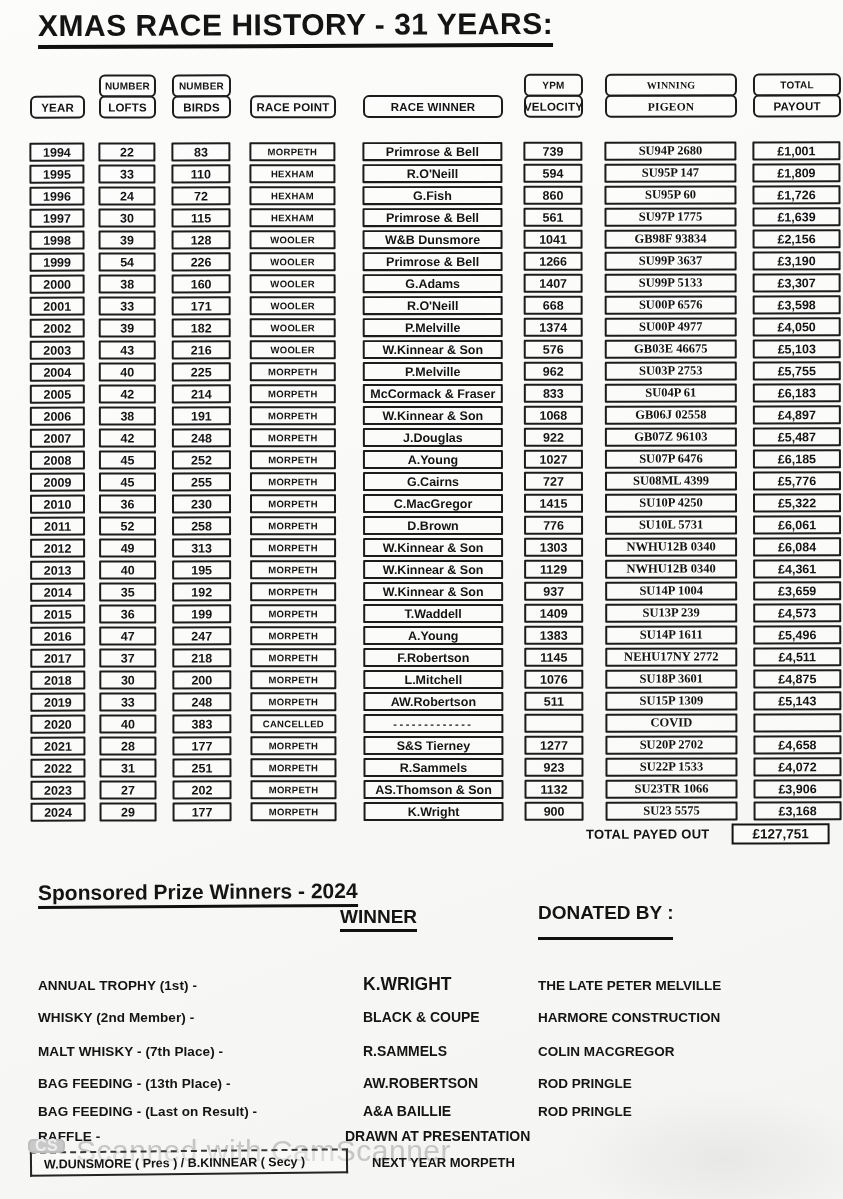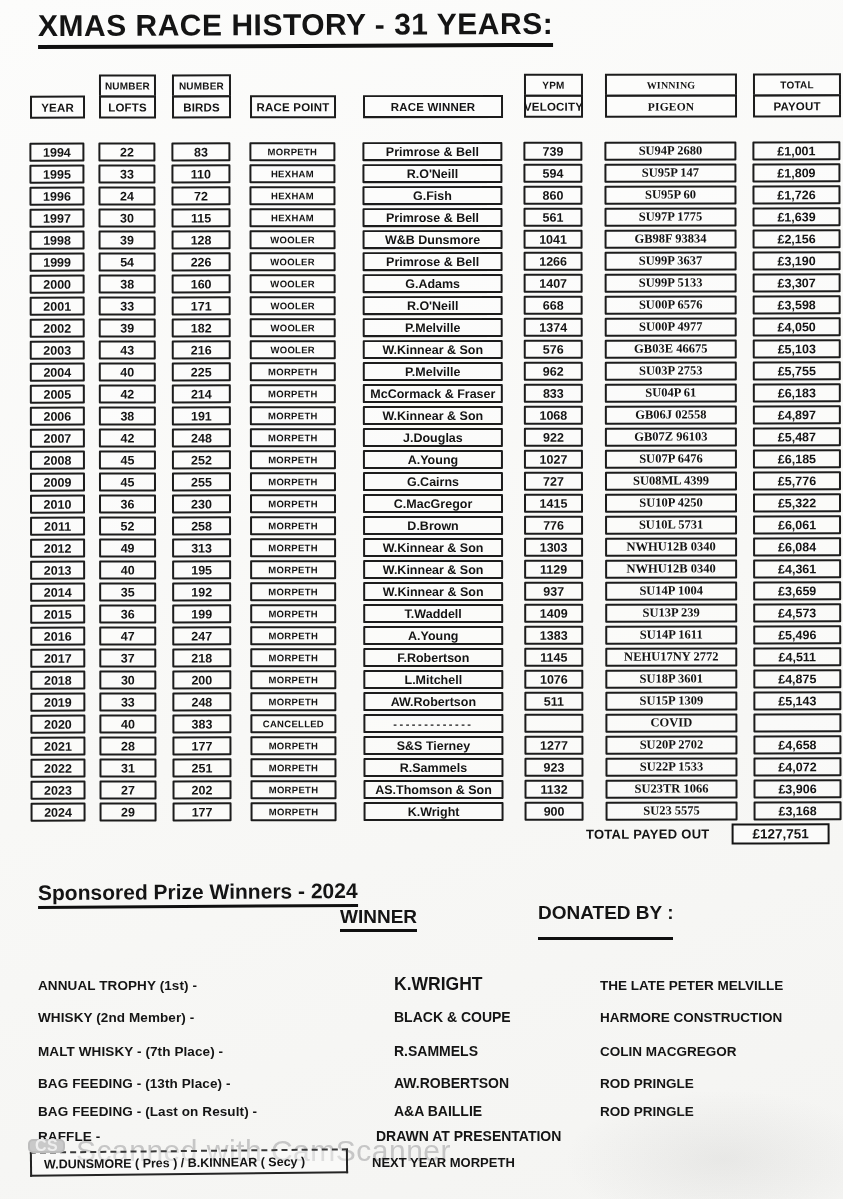--- a/index.html
+++ b/index.html
@@ -31,21 +31,21 @@
   .c-birds {width:59px;margin-left:16px;}
   .c-point {width:86px;margin-left:19px;}
   .c-winner{width:140px;margin-left:27px;}
   .c-vel   {width:59px;margin-left:21px;}
   .c-pigeon{width:132px;margin-left:22px;font-family:Liberation Serif, serif;}
   .c-payout{width:88px;margin-left:16px;}
 
   .thead{position:absolute;left:30px;top:74px;display:flex;align-items:flex-end;transform:rotate(-0.1deg);}
   .hcol{display:flex;flex-direction:column;justify-content:flex-end;box-sizing:border-box;}
   .hcell{
-    box-sizing:border-box;height:23px;border:2px solid #1c1c1c;border-radius:0;
+    box-sizing:border-box;height:23px;border:2px solid #1c1c1c;border-radius:6px;
     display:flex;align-items:center;justify-content:center;
     font-weight:bold;font-size:11.5px;letter-spacing:0.2px;background:rgba(255,255,255,0.4);
   }
   .hcell + .hcell{margin-top:-2px;}
   .hcell.sm{font-size:10px;}
 
   .tbody{position:absolute;left:30px;top:142px;transform:rotate(-0.1deg);}
   .trow{display:flex;margin-bottom:3px;}
   .cell{
     box-sizing:border-box;height:19px;border:2px solid #1c1c1c;border-radius:1px;
@@ -74,21 +74,21 @@
   .sp-winner-h{
     position:absolute;left:340px;top:906px;font-size:19px;font-weight:bold;
     border-bottom:3px solid #101010;padding-bottom:1px;
   }
   .sp-donated-h{
     position:absolute;left:538px;top:902px;font-size:19px;font-weight:bold;
     border-bottom:3px solid #101010;padding-bottom:13px;
   }
   .prize-row{
     position:absolute;left:38px;width:770px;
-    display:grid;grid-template-columns:325px 175px 1fr;align-items:baseline;gap:31px;
+    display:grid;grid-template-columns:325px 175px 1fr;align-items:baseline;
   }
   .prize-label{font-size:13.5px;font-weight:600;letter-spacing:0.1px;white-space:nowrap;}
   .prize-winner{font-size:14px;font-weight:bold;white-space:nowrap;}
   .prize-winner.big{font-size:17.5px;}
   .prize-donor{font-size:13.5px;font-weight:bold;white-space:nowrap;}
   .pr1{top:974px;} .pr2{top:1009px;} .pr3{top:1043px;}
   .pr4{top:1075px;} .pr5{top:1103px;} .pr6{top:1128px;}
   .pr6 .prize-winner{margin-left:-18px;}
   
   .officials-box{

